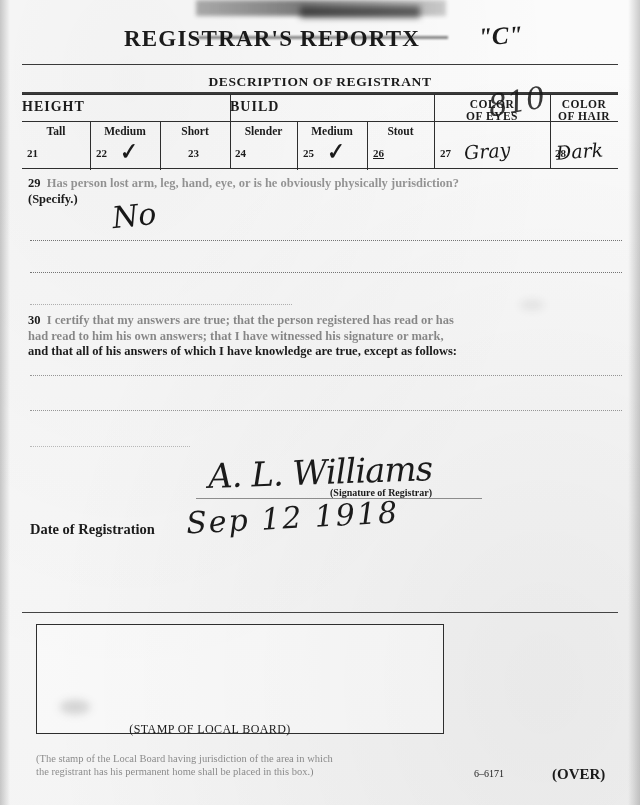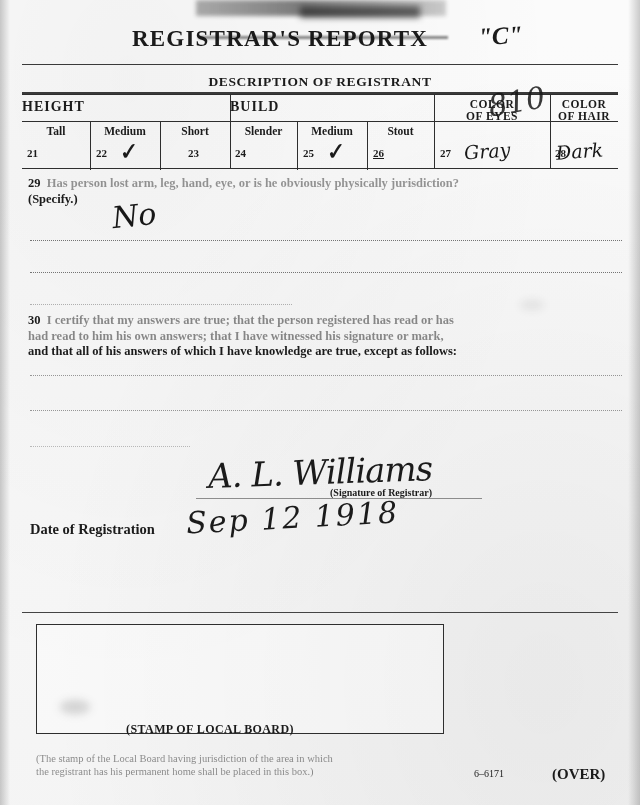--- a/index.html
+++ b/index.html
@@ -51,21 +51,21 @@
     left: 300px;
     top: 6px;
     width: 120px;
     height: 12px;
     background: rgba(25,25,25,0.6);
     filter: blur(3px);
   }
   
   .title {
     position: absolute;
-    left: 16px;
+    left: 8px;
     top: 26px;
     width: 527px;
     text-align: center;
     font-weight: bold;
     font-size: 23px;
     letter-spacing: 1.2px;
     font-family: "Liberation Serif", serif;
   }
   .title .x {
     letter-spacing: 0;
@@ -293,21 +293,21 @@
     box-sizing: border-box;
     background: rgba(255,255,255,0.35);
   }
   .stamp-caption {
     position: absolute;
     left: 36px;
     top: 722px;
     width: 348px;
     text-align: center;
     font-size: 12px;
-    font-weight: bold;
+    font-weight: normal;
     letter-spacing: 0.4px;
   }
   .footnote {
     position: absolute;
     left: 36px;
     top: 752px;
     width: 420px;
     font-size: 10.5px;
     line-height: 13px;
   }

